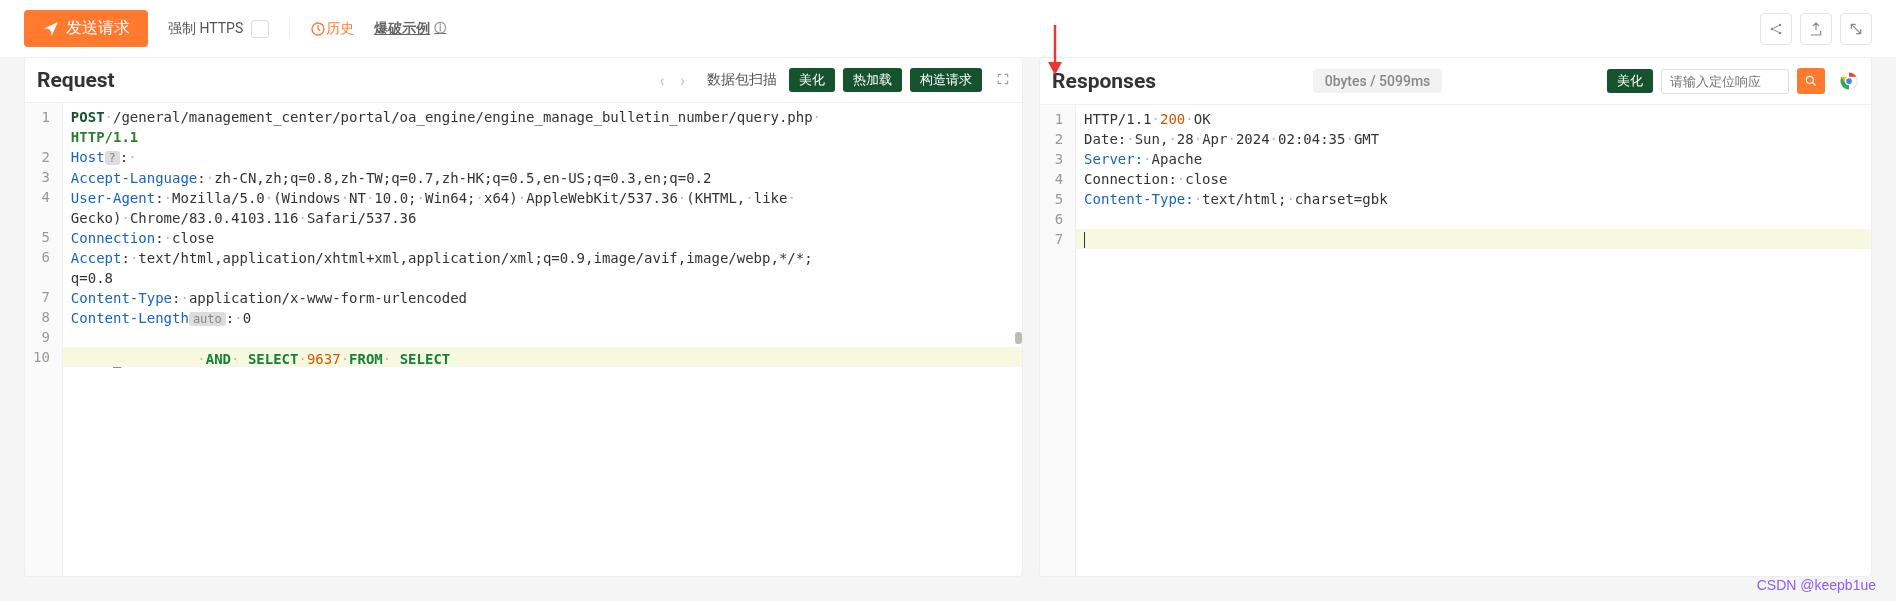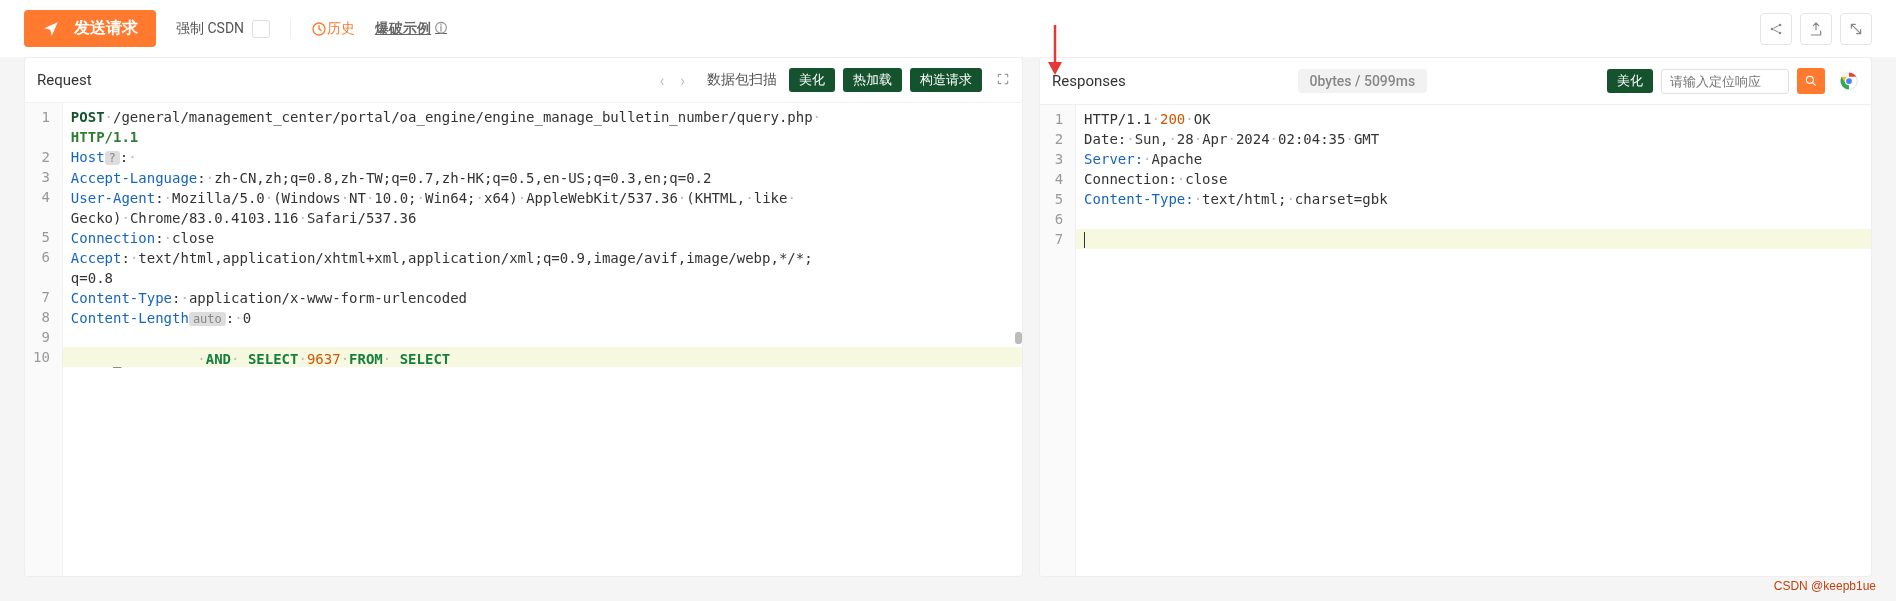--- a/index.html
+++ b/index.html
@@ -1,40 +1,40 @@
 <!DOCTYPE html>
 <html><head>
 <meta charset="utf-8">
 <style>
 * { margin: 0; padding: 0; box-sizing: border-box; }
 body { font-family: -apple-system, BlinkMacSystemFont, "Segoe UI", Roboto, sans-serif; background: #f5f5f5; font-size: 13px; color: #333; width: 1896px; height: 601px; overflow: hidden; position: relative; }
 .main-container { display: flex; flex-direction: column; height: 100%; }
 
 
 .top-toolbar { display: flex; align-items: center; padding: 10px 24px; background: #fff; gap: 20px; }
-.send-btn { background: #ff7a2e; color: #fff; border: none; border-radius: 4px; padding: 8px 18px; font-size: 16px; font-weight: 700; cursor: pointer; display: flex; align-items: center; gap: 14px; }
+.send-btn { background: #ff7a2e; color: #fff; border: none; border-radius: 4px; padding: 8px 18px; font-size: 16px; font-weight: 400; cursor: pointer; display: flex; align-items: center; gap: 6px; }
 .send-icon { display: inline-flex; }
 .force-https { display: flex; align-items: center; gap: 8px; color: #555; font-size: 14px; }
 .toggle { width: 18px; height: 18px; border: 1px solid #ddd; border-radius: 3px; background: #fff; }
 .divider-v { width: 1px; height: 20px; background: #eee; }
 .history-link { color: #ff7a2e; display: flex; align-items: center; gap: 0; font-size: 14px; cursor: pointer; }
 .example-link { color: #666; display: flex; align-items: center; gap: 4px; font-size: 14px; text-decoration: underline; cursor: pointer; font-weight: bold; }
 .help-icon { color: #999; font-size: 12px; }
 .arrow-annotation { position: absolute; left: 1040px; top: 20px; pointer-events: none; }
 .top-right-icons { margin-left: auto; display: flex; gap: 8px; }
 .icon-btn { width: 32px; height: 32px; border: 1px solid #e5e5e5; border-radius: 4px; background: #fff; display: flex; align-items: center; justify-content: center; cursor: pointer; color: #666; }
 
 
 .panels { display: flex; flex: 1; gap: 16px; padding: 0 24px 24px 24px; }
 .panel { background: #fff; border: 1px solid #eee; border-radius: 4px; display: flex; flex-direction: column; overflow: hidden; }
 .panel-left { flex: 1.2; }
 .panel-right { flex: 1; }
 
 .panel-header { display: flex; align-items: center; padding: 10px 12px; border-bottom: 1px solid #f0f0f0; gap: 8px; }
-.panel-title { font-size: 15px; font-weight: 400; color: #333; margin-right: auto; }
+.panel-title { font-size: 21px; font-weight: 700; color: #333; margin-right: auto; }
 .nav-arrows { display: flex; gap: 4px; margin-right: 8px; }
 .nav-arrow { color: #bbb; cursor: pointer; font-size: 16px; padding: 2px 6px; }
 .scan-label { color: #555; font-size: 14px; margin-right: 4px; }
 .tag-btn { background: #14532d; color: #fff; border: none; border-radius: 3px; padding: 3px 10px; font-size: 13px; cursor: pointer; }
 .expand-icon { color: #999; cursor: pointer; margin-left: 6px; font-size: 14px; }
 .status-pill { background: #f2f2f2; border-radius: 4px; padding: 4px 12px; color: #888; font-size: 14px; font-weight: 500; }
 .search-input { border: 1px solid #e0e0e0; border-radius: 3px; padding: 4px 8px; font-size: 13px; width: 128px; color: #333; }
 .search-btn { background: #ff7a2e; border: none; border-radius: 3px; width: 28px; height: 26px; display: flex; align-items: center; justify-content: center; cursor: pointer; }
 .chrome-icon { margin-left: 6px; display: flex; }
 
@@ -51,37 +51,37 @@
 .kw-method { color: #14532d; font-weight: bold; }
 .kw-header { color: #1565c0; }
 .kw-proto { color: #2e7d32; font-weight: bold; }
 .num { color: #d35400; }
 .sql { color: #15803d; font-weight: bold; }
 .dot { color: #bbb; }
 .badge-small { background: #ddd; color: #888; border-radius: 3px; padding: 0 4px; font-size: 12px; }
 .cursor-bar { border-left: 1.5px solid #333; height: 16px; display: inline-block; vertical-align: middle; }
 .left-scrollbar { position: absolute; right: 0; top: 229px; width: 7px; height: 12px; background: #bbb; border-radius: 3px; }
 
-.watermark { position: absolute; right: 20px; bottom: 8px; color: #c2410c; font-size: 12px; font-family: sans-serif; }
+.watermark { position: absolute; right: 20px; bottom: 8px; color: #8b5cf6; font-size: 14px; font-family: sans-serif; }
 </style>
 </head>
 <body>
 
 <div class="main-container">
   <div class="top-toolbar">
     <button class="send-btn">
       <span class="send-icon">
         <svg width="18" height="18" viewBox="0 0 24 24" fill="none">
             <path d="M3 11l18-8-8 18-2-8-8-2z" fill="#fff"></path>
           </svg>
       </span>
       <span>发送请求</span>
     </button>
     <div class="force-https">
-      <span>强制 CSDN</span>
+      <span>强制 HTTPS</span>
       <span class="toggle"></span>
     </div>
     <div class="divider-v"></div>
     <div class="history-link">
       <svg width="16" height="16" viewBox="0 0 24 24">
           <circle cx="12" cy="12" r="9" stroke="#ff7a2e" stroke-width="2" fill="none"></circle>
           <path d="M12 7v5l3 2" stroke="#ff7a2e" stroke-width="2" fill="none" stroke-linecap="round"></path>
         </svg>
       <span>历史</span>
     </div>

